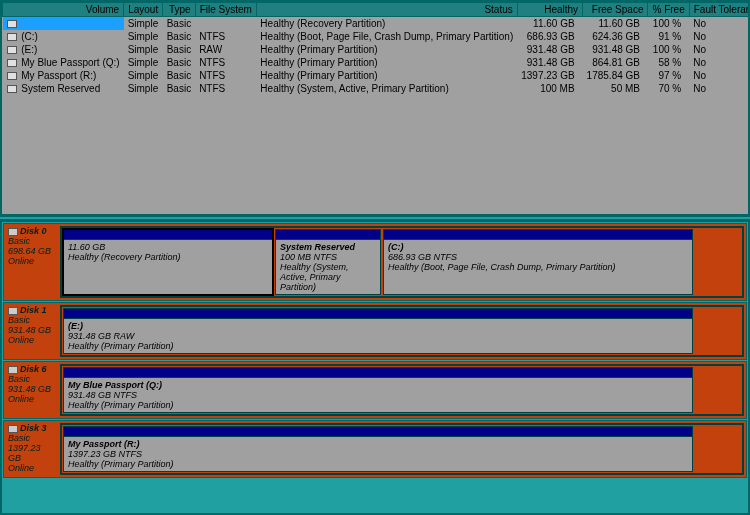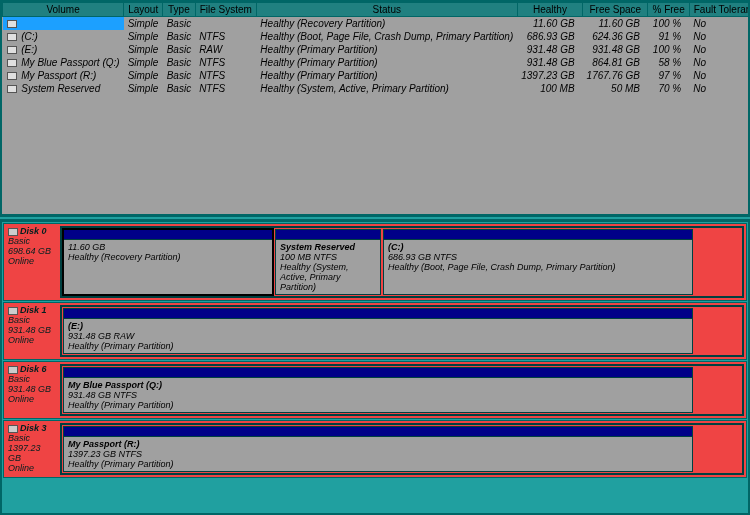--- a/index.html
+++ b/index.html
@@ -1,25 +1,25 @@
 <!DOCTYPE html>
 <html><head>
 <meta charset="utf-8">
 <style>
 * { margin: 0; padding: 0; box-sizing: border-box; font-family: "Segoe UI", Tahoma, sans-serif; }
 body { background: #008080; width: 750px; height: 515px; overflow: hidden; display: flex; flex-direction: column; }
 .top-pane { background: #a0a0a0; border: 2px solid #006666; flex: 1; min-height: 200px; overflow: auto; }
 table { border-collapse: collapse; width: 100%; font-size: 10px; }
-th { background: #208080; color: #000; border: 1px solid #006666; text-align: center; padding: 1px 4px; font-weight: normal; font-size: 10px; height: 14px; white-space: nowrap; }
-td { padding: 1px 4px; font-size: 10px; white-space: nowrap; color: #000; font-style: italic; }
+th { background: #208080; color: #000; border: 1px solid #006666; text-align: right; padding: 1px 4px; font-weight: normal; font-size: 10px; height: 14px; white-space: nowrap; }
+td { padding: 1px 4px; font-size: 10px; white-space: nowrap; color: #000; }
 tr.sel td:first-child { background: #1ca0ff; }
 .vol-icon { display: inline-block; width: 10px; height: 8px; background: #e0e0e0; border: 1px solid #555; margin-right: 2px; vertical-align: middle; }
 .splitter { height: 4px; background: #20a0a0; border-top: 1px solid #006666; border-bottom: 1px solid #006666; cursor: row-resize; }
 .bottom-pane { background: #20a0a0; border: 2px solid #006666; height: 295px; overflow-y: auto; overflow-x: hidden; padding: 1px; }
-.disk-row { display: flex; border: 1px solid #006666; margin-bottom: 1px; background: #ef4444; }
+.disk-row { display: flex; border: 1px solid #006666; margin-bottom: 1px; background: #c2410c; }
 .disk-info { width: 54px; flex: none; padding: 2px 4px; font-size: 9px; font-style: italic; color: #002020; }
 .disk-info .dn { font-weight: bold; font-style: italic; }
 .disk-icon { display: inline-block; width: 10px; height: 8px; background: #ccc; border: 1px solid #555; margin-right: 2px; vertical-align: middle; }
 .disk-parts { flex: 1; display: flex; border: 2px solid #004040; margin: 2px; }
 .part { border: 1px solid #004040; background: #a0a0a0; display: flex; flex-direction: column; position: relative; margin: 1px; }
 .part-bar { height: 10px; background: #000088; border-bottom: 1px solid #004040; }
 .part-body { padding: 2px 4px; font-size: 9px; color: #000; font-style: italic; flex: 1; min-height: 32px; }
 .part-body b { font-weight: bold; font-style: italic; }
 .part.selected { outline: 2px solid #000; outline-offset: -1px; }
 
@@ -91,21 +91,21 @@
           <td class="right-align">58 %</td>
           <td>No</td>
         </tr>
         <tr>
           <td><span class="vol-icon"></span> My Passport (R:)</td>
           <td>Simple</td>
           <td>Basic</td>
           <td>NTFS</td>
           <td>Healthy (Primary Partition)</td>
           <td class="right-align">1397.23 GB</td>
-          <td class="right-align">1767.76 GB</td>
+          <td class="right-align">1785.84 GB</td>
           <td class="right-align">97 %</td>
           <td>No</td>
         </tr>
         <tr>
           <td><span class="vol-icon"></span> System Reserved</td>
           <td>Simple</td>
           <td>Basic</td>
           <td>NTFS</td>
           <td>Healthy (System, Active, Primary Partition)</td>
           <td class="right-align">100 MB</td>

